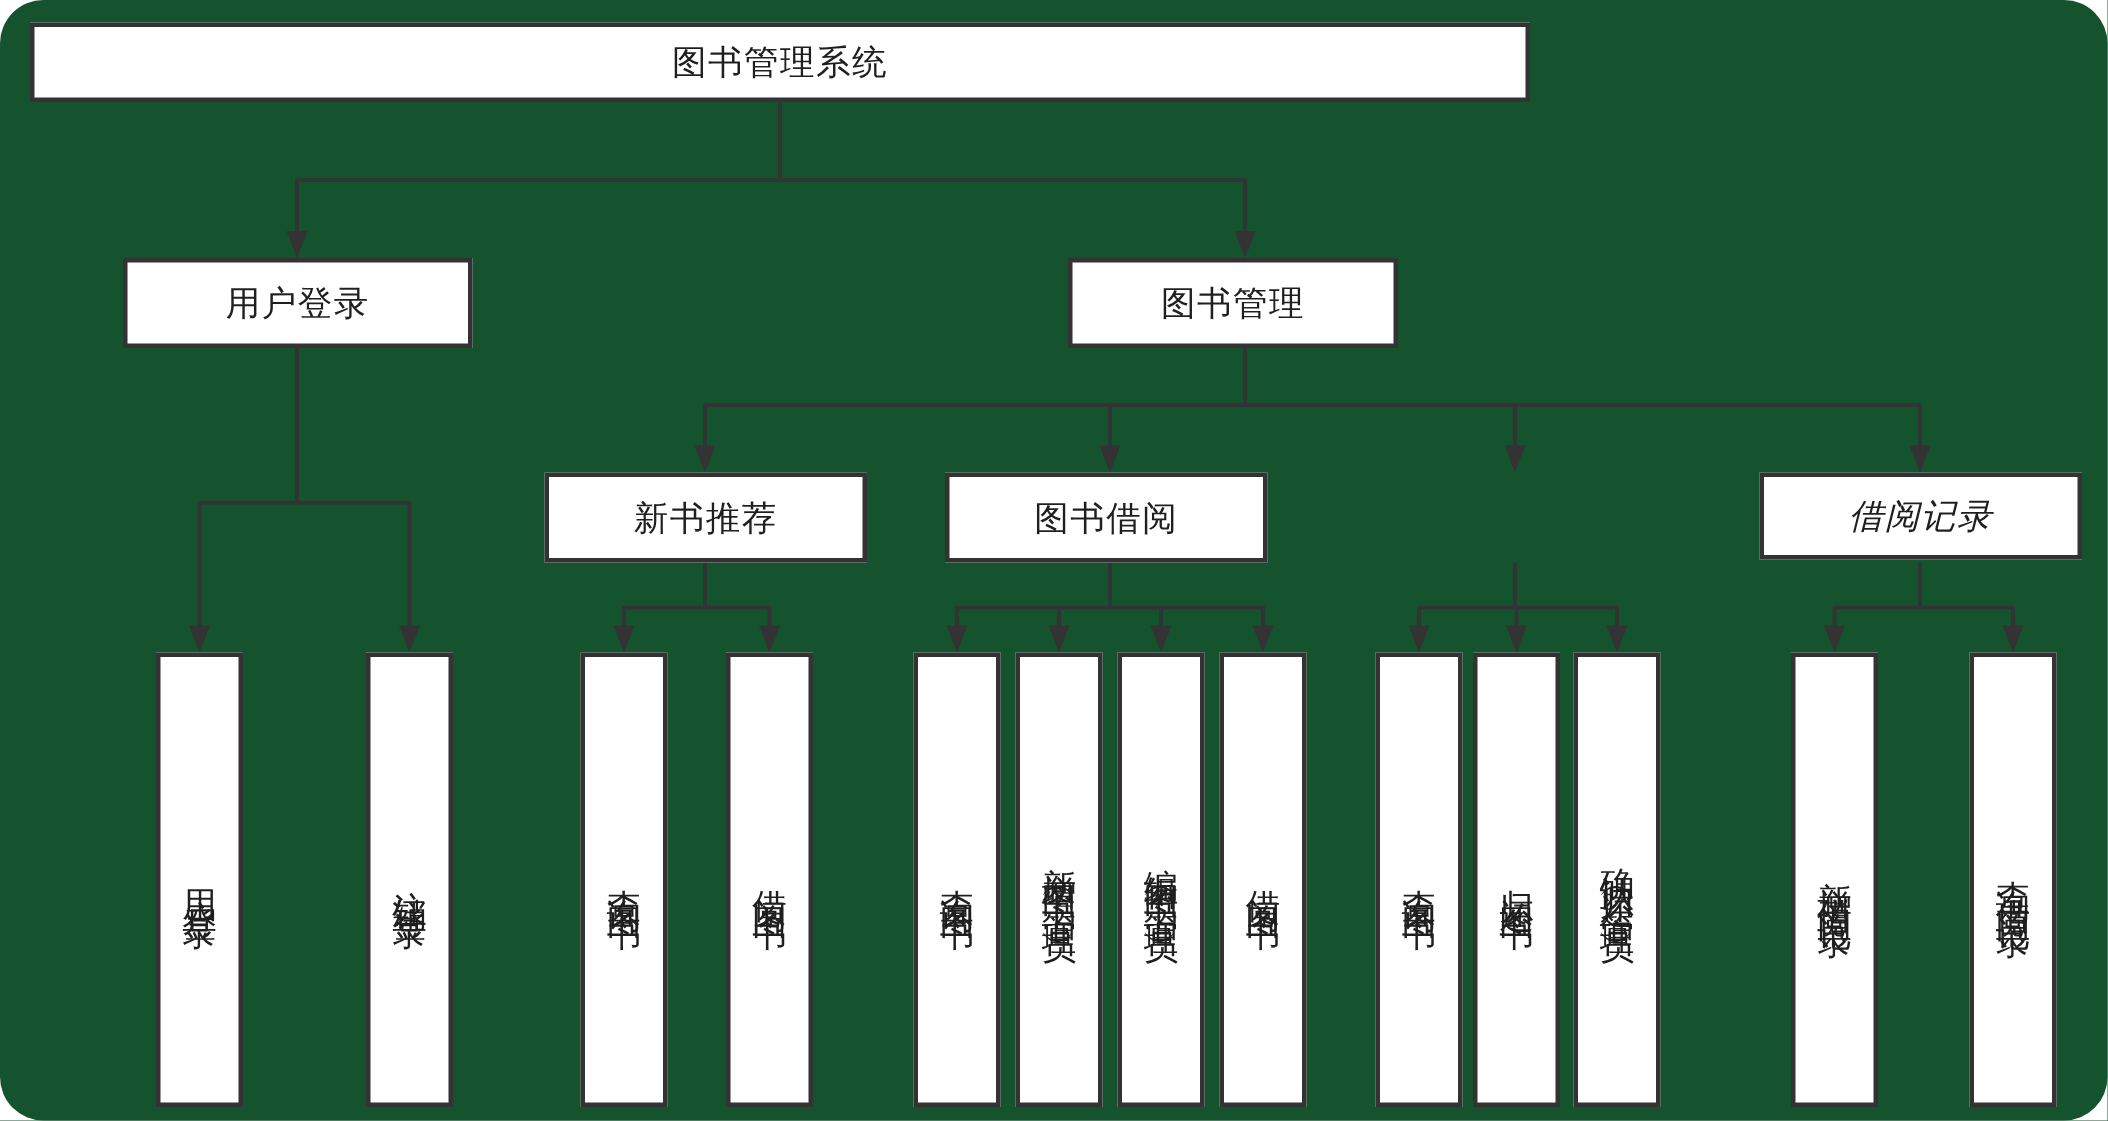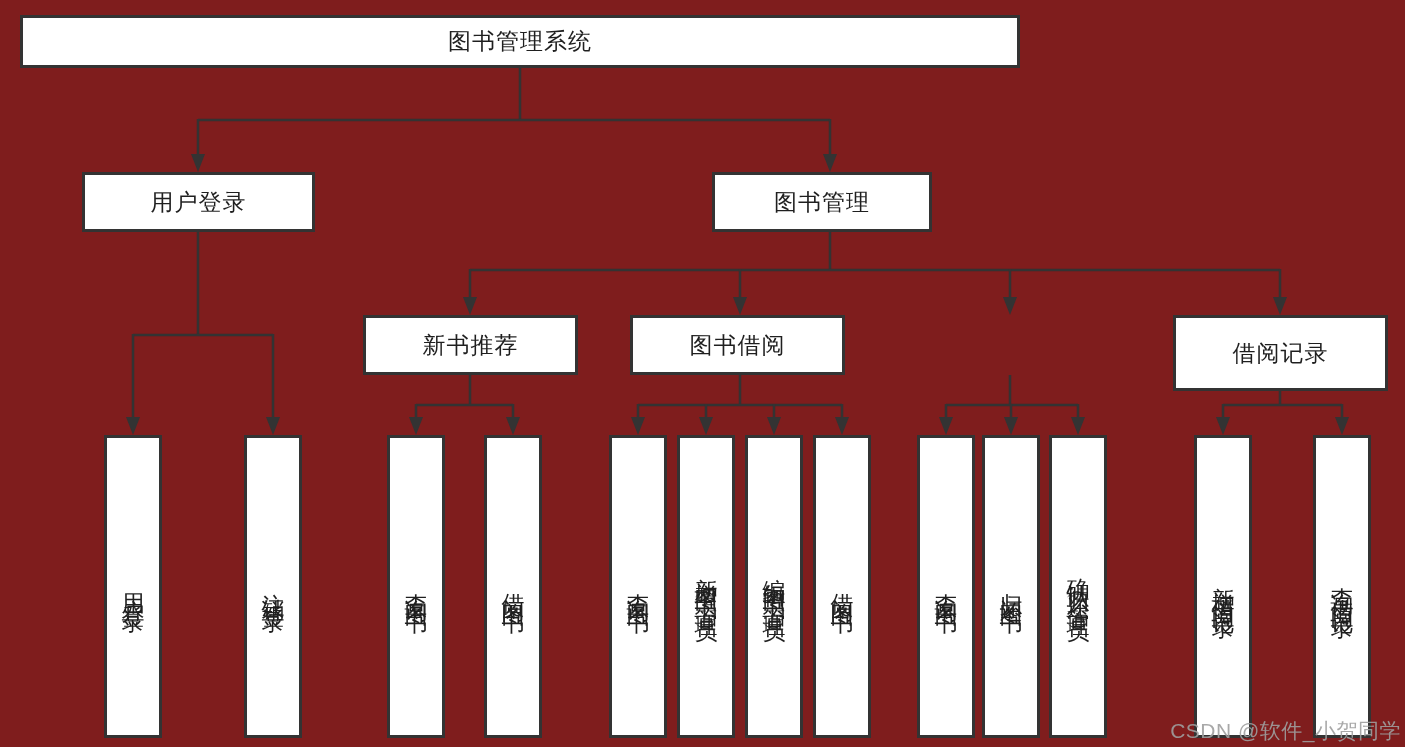--- a/index.html
+++ b/index.html
@@ -2,21 +2,21 @@
 <html><head>
 <meta charset="utf-8">
 <style>
   html, body { margin: 0; padding: 0; }
   body {
     width: 1405px; height: 747px;
     background: #ffffff;
     font-family: "Liberation Sans", "DejaVu Sans", sans-serif;
     overflow: hidden;
   }
-  .stage { position: relative; width: 1405px; height: 747px; background: #7f1d1d; }
+  .stage { position: relative; width: 1405px; height: 747px; background: #14532d; border-radius: 29px; }
   svg.connectors { position: absolute; left: 0; top: 0; z-index: 1; }
   .node {
     position: absolute;
     box-sizing: border-box;
     border: 3px solid #333333;
     background: #ffffff;
     display: flex;
     align-items: center;
     justify-content: center;
     color: #1f1f1f;
@@ -128,21 +128,21 @@
   <div class="node h" style="left:712px; top:172px; width:220px; height:60px;">
     <span>图书管理</span>
   </div>
 
   <div class="node h" style="left:363px; top:315px; width:215px; height:60px;">
     <span>新书推荐</span>
   </div>
   <div class="node h" style="left:630px; top:315px; width:215px; height:60px;">
     <span>图书借阅</span>
   </div>
-  <div class="node h" style="left:1173px; top:315px; width:215px; height:76px;">
+  <div class="node h" style="left:1173px; top:315px; width:215px; height:58px;font-style:italic;">
     <span>借阅记录</span>
   </div>
 
   <div class="node v" style="left:104px;">
     <span class="vtext">用户登录</span>
   </div>
   <div class="node v" style="left:244px;">
     <span class="vtext">注销登录</span>
   </div>
   <div class="node v" style="left:387px;">
@@ -172,15 +172,14 @@
   <div class="node v" style="left:1049px;">
     <span class="vtext">确认归还（管理员）</span>
   </div>
   <div class="node v" style="left:1194px;">
     <span class="vtext">新增借阅记录</span>
   </div>
   <div class="node v" style="left:1313px;">
     <span class="vtext">查询借阅记录</span>
   </div>
 
-  <div class="watermark">CSDN @软件_小贺同学</div>
 
 </div>
 
 </body></html>

